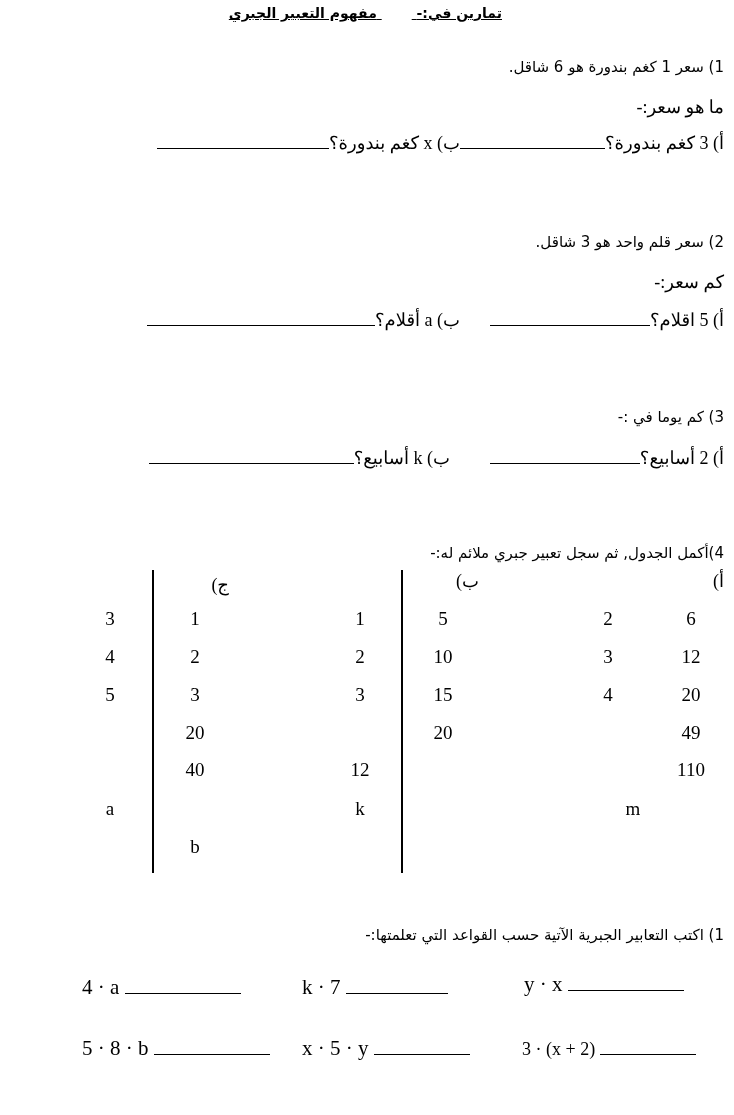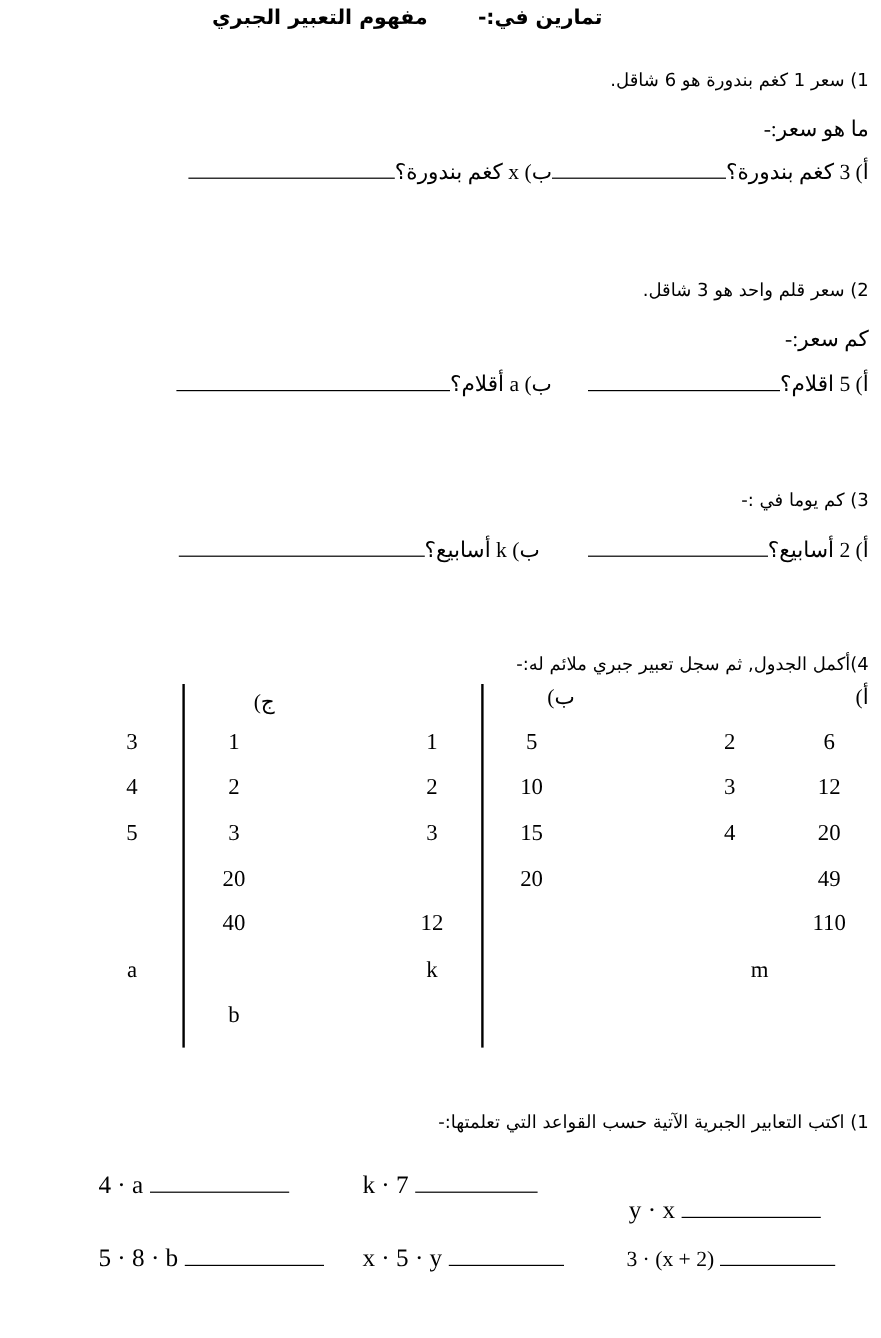--- a/index.html
+++ b/index.html
@@ -3,21 +3,21 @@
 <meta charset="utf-8">
 <style>
   html, body { margin: 0; padding: 0; background: #ffffff; }
   body {
     width: 734px; height: 1115px; position: relative; overflow: hidden;
     font-family: "Liberation Serif", "DejaVu Serif", serif;
     color: #000;
   }
   .abs { position: absolute; white-space: nowrap; }
   .rtl { direction: rtl; unicode-bidi: embed; }
-  .title { font-family: "DejaVu Sans", "Liberation Sans", sans-serif; font-weight: bold; font-size: 17px; }
+  .title { font-family: "DejaVu Sans", "Liberation Sans", sans-serif; font-weight: bold; font-size: 14px; text-decoration: underline; }
   .q { font-family: "DejaVu Sans", "Liberation Sans", sans-serif; font-size: 15px; }
   .sub { font-family: Liberation Serif, serif; font-size: 18px; }
   .blank { display: inline-block; border-bottom: 1.4px solid #000; height: 14px; vertical-align: baseline; }
   .num { font-family: "Liberation Serif", serif; font-size: 19px; text-align: center; width: 60px; }
   .vline { position: absolute; width: 1.5px; background: #000; }
   .expr { font-family: "Liberation Serif", serif; font-size: 21px; }
   .expr .blank { height: 18px; }
 </style>
 </head>
 <body>
@@ -93,21 +93,21 @@
 <div class="abs q rtl" style="right:10px; top:926px;">1) اكتب التعابير الجبرية الآتية حسب القواعد التي تعلمتها:-</div>
 
 <div class="abs expr" style="left:82px; top:975px;">
   <span>4 · a</span>
   <span class="blank" style="width:116px"></span>
 </div>
 <div class="abs expr" style="left:302px; top:975px;">
   <span>k · 7</span>
   <span class="blank" style="width:102px"></span>
 </div>
-<div class="abs expr" style="left:524px; top:972px;margin-top:24px;">
+<div class="abs expr" style="left:524px; top:972px;">
   <span>y · x</span>
   <span class="blank" style="width:116px"></span>
 </div>
 <div class="abs expr" style="left:82px; top:1036px;">
   <span>5 · 8 · b</span>
   <span class="blank" style="width:116px"></span>
 </div>
 <div class="abs expr" style="left:302px; top:1036px;">
   <span>x · 5 · y</span>
   <span class="blank" style="width:96px"></span>

